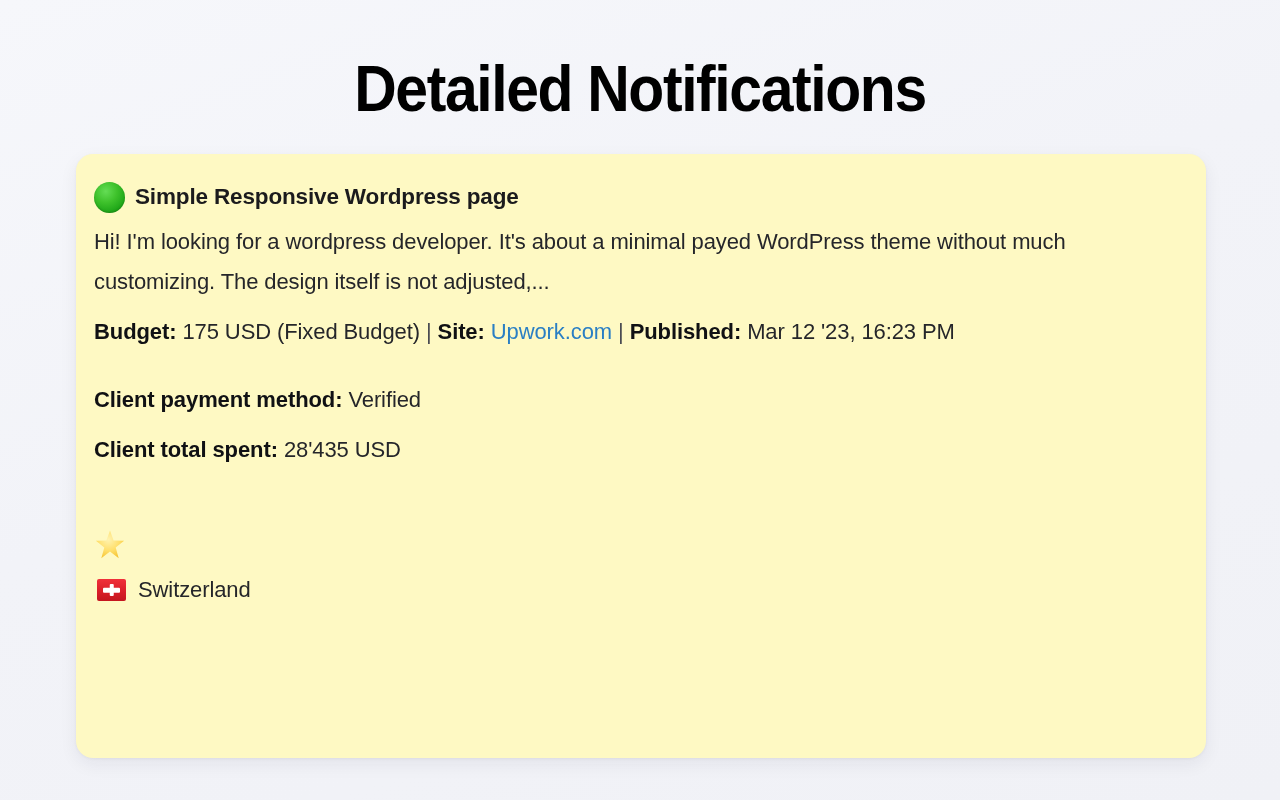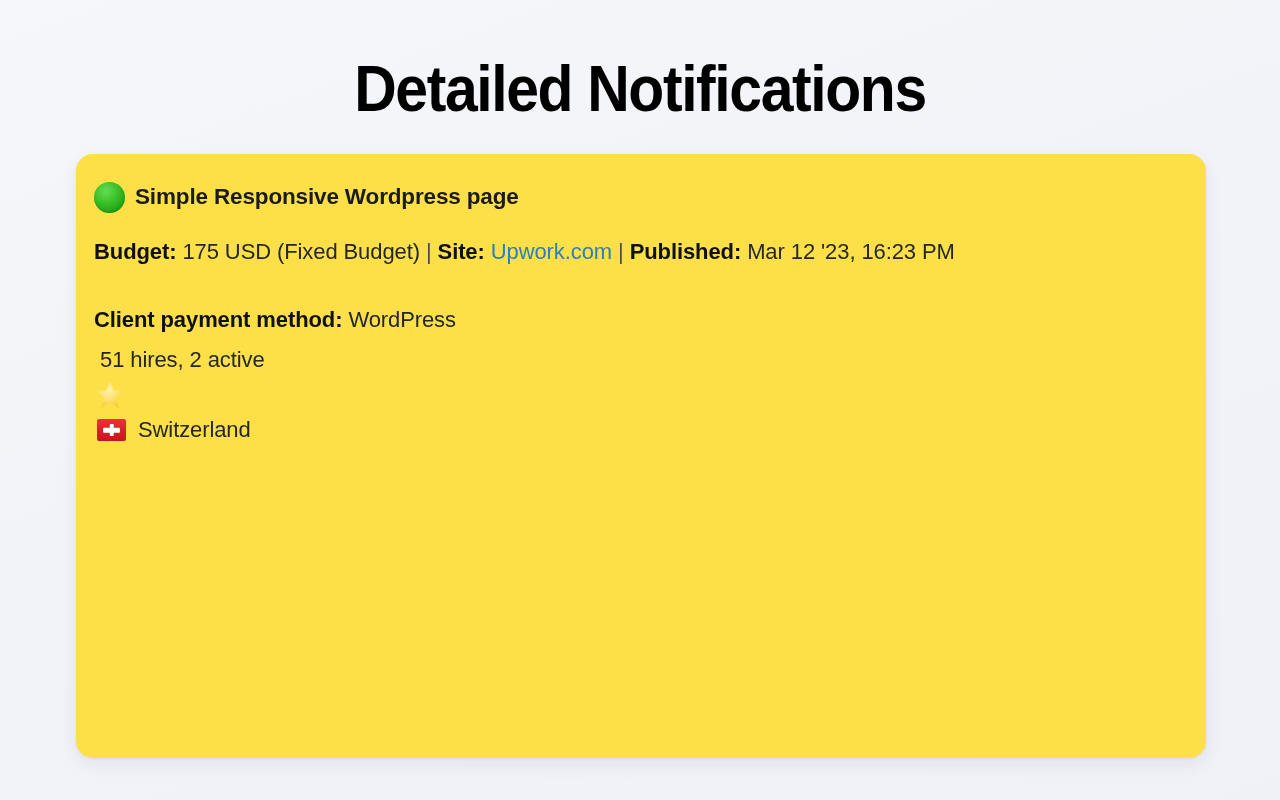--- a/index.html
+++ b/index.html
@@ -30,21 +30,21 @@
     transform-origin: center center;
   }
 
   
   .card {
     position: absolute;
     left: 76px;
     top: 154px;
     width: 1130px;
     height: 604px;
-    background: #fde047;
+    background: #fef9c3;
     border-radius: 17px;
     box-shadow: 0 6px 18px rgba(30, 35, 60, 0.065),
                 0 1px 3px rgba(30, 35, 60, 0.05);
     padding: 26px 0 0 18px;
   }
 
   
   .title-row {
     display: flex;
     align-items: center;
@@ -75,21 +75,21 @@
     margin-top: 8px;
     font-size: 22px;
     line-height: 40px;
     color: #25262a;
     max-width: 1060px;
     letter-spacing: -0.1px;
   }
 
   
   .meta-line {
-    margin-top: 24px;
+    margin-top: 16px;
     font-size: 22px;
     line-height: 28px;
     color: #25262a;
     letter-spacing: -0.1px;
     white-space: nowrap;
   }
   .meta-line b { font-weight: bold; color: #101114; }
 
   .site-link {
     color: #2a7fc4;
@@ -104,20 +104,21 @@
   }
 
   .detail-row {
     font-size: 22px;
     line-height: 40px;
     color: #25262a;
     letter-spacing: -0.1px;
     white-space: nowrap;
     display: flex;
     align-items: center;
+    margin-top: 10px;
   }
   .detail-row b { font-weight: bold; color: #101114; }
 
   
   .emoji-star {
     position: relative;
     width: 30px;
     height: 30px;
     flex: 0 0 auto;
     margin-right: 9px;
@@ -160,37 +161,42 @@
 
 <h1 class="page-title">Detailed Notifications</h1>
 
 <div class="card">
 
   <div class="title-row">
     <span class="status-dot"></span>
     <span class="job-title">Simple Responsive Wordpress page</span>
   </div>
 
+  <div class="description">Hi! I'm looking for a wordpress developer. It's about a minimal payed WordPress theme without much customizing. The design itself is not adjusted,...</div>
 
   <div class="meta-line">
     <b>Budget:</b><span>&nbsp;</span><span>175 USD (Fixed Budget)</span><span>&nbsp;</span><span class="sep">|</span><span>&nbsp;</span><b>Site:</b><span>&nbsp;</span><a class="site-link" href="#">Upwork.com</a><span>&nbsp;</span><span class="sep">|</span><span>&nbsp;</span><b>Published:</b><span>&nbsp;</span><span>Mar 12 '23, 16:23 PM</span>
   </div>
 
   <div class="details">
 
     <div class="detail-row">
       <b>Client payment method:</b>
         <span>&nbsp;</span>
-        <span>WordPress</span>
-    </div>
-
-
-    <div class="detail-row">
+        <span>Verified</span>
+    </div>
+
+    <div class="detail-row">
+      <b>Client total spent:</b>
         <span>&nbsp;</span>
-        <span>51 hires, 2 active</span>
+        <span>28'435 USD</span>
+    </div>
+
+    <div class="detail-row">
+        <span>&nbsp;</span>
     </div>
 
 
     <div class="detail-row">
       <span class="emoji-star"></span>
     </div>
 
 
     <div class="detail-row">
       <span class="emoji-flag"></span>

